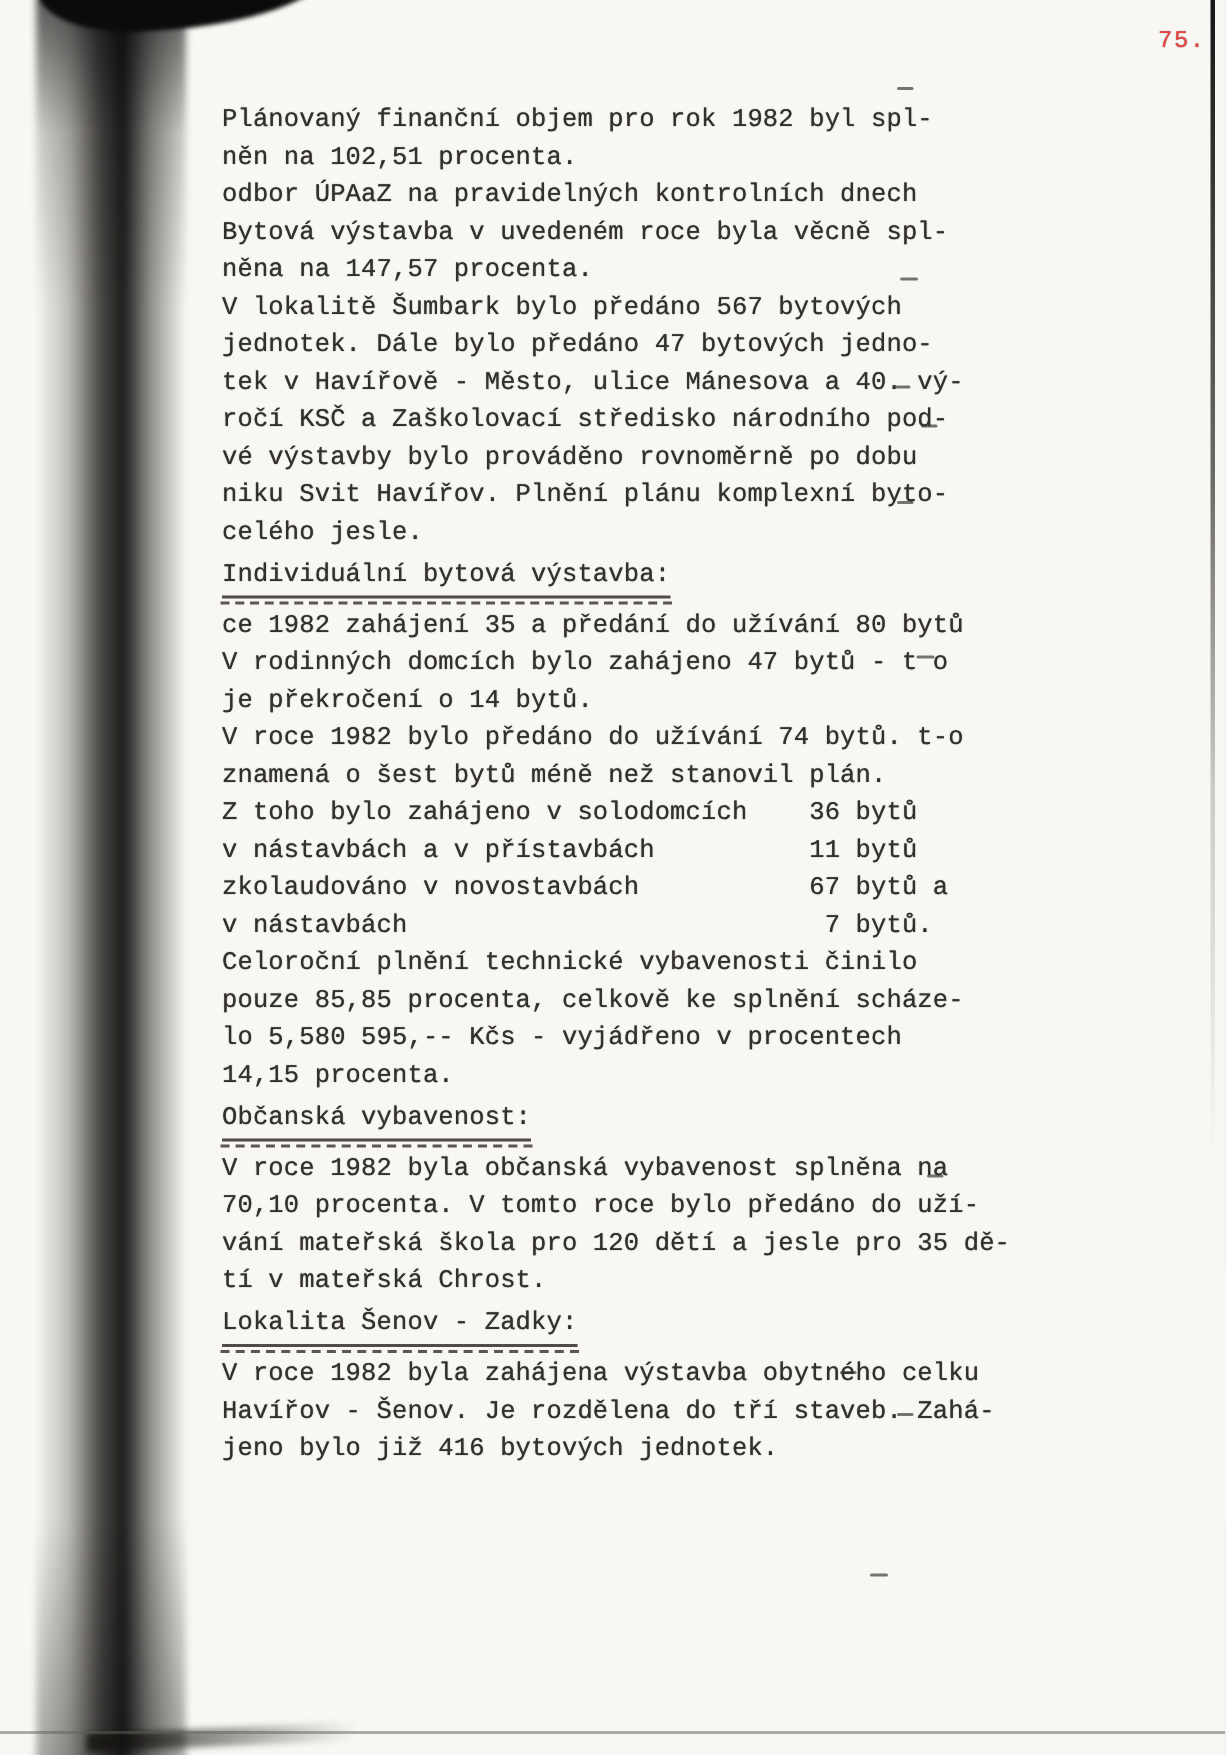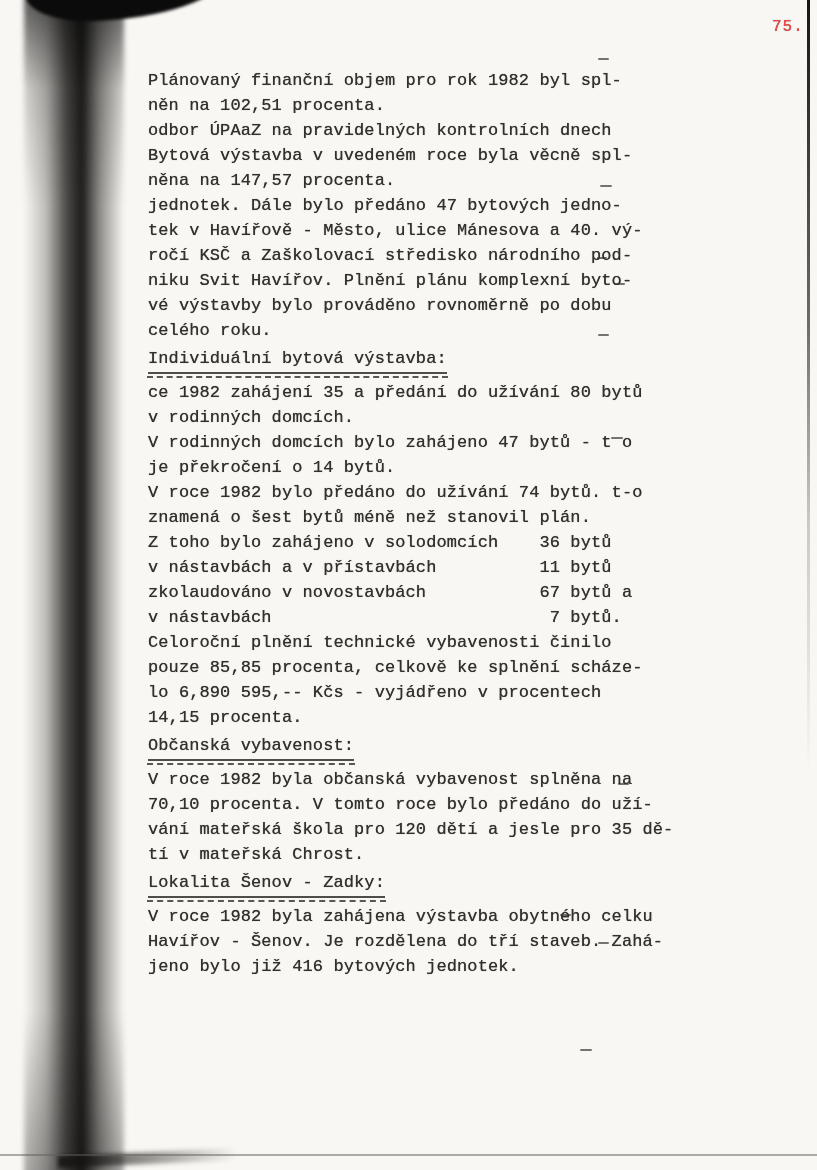--- a/index.html
+++ b/index.html
@@ -116,40 +116,40 @@
   <div class="mark m10"></div>
 
   <div class="page-number">75.</div>
 
   <div class="text-block" id="text-block">
       <div class="line">Plánovaný finanční objem pro rok 1982 byl spl-</div>
       <div class="line">něn na 102,51 procenta.</div>
       <div class="line">odbor ÚPAaZ na pravidelných kontrolních dnech</div>
       <div class="line">Bytová výstavba v uvedeném roce byla věcně spl-</div>
       <div class="line">něna na 147,57 procenta.</div>
+      <div class="line">V lokalitě Šumbark bylo předáno 567 bytových</div>
       <div class="line">jednotek. Dále bylo předáno 47 bytových jedno-</div>
       <div class="line">tek v Havířově - Město, ulice Mánesova a 40. vý-</div>
       <div class="line">ročí KSČ a Zaškolovací středisko národního pod-</div>
+      <div class="line">vé výstavby bylo prováděno rovnoměrně po dobu</div>
       <div class="line">niku Svit Havířov. Plnění plánu komplexní byto-</div>
-      <div class="line">vé výstavby bylo prováděno rovnoměrně po dobu</div>
-      <div class="line">celého roku.</div>
+      <div class="line">celého jesle.</div>
       <div class="line heading"><span class="heading-text">Individuální bytová výstavba:</span></div>
       <div class="line">ce 1982 zahájení 35 a předání do užívání 80 bytů</div>
-      <div class="line">v rodinných domcích.</div>
       <div class="line">V rodinných domcích bylo zahájeno 47 bytů - t o</div>
       <div class="line">je překročení o 14 bytů.</div>
       <div class="line">V roce 1982 bylo předáno do užívání 74 bytů. t-o</div>
       <div class="line">znamená o šest bytů méně než stanovil plán.</div>
       <div class="line">Z toho bylo zahájeno v solodomcích    36 bytů</div>
       <div class="line">v nástavbách a v přístavbách          11 bytů</div>
       <div class="line">zkolaudováno v novostavbách           67 bytů a</div>
       <div class="line">v nástavbách                           7 bytů.</div>
       <div class="line">Celoroční plnění technické vybavenosti činilo</div>
       <div class="line">pouze 85,85 procenta, celkově ke splnění scháze-</div>
-      <div class="line">lo 6,890 595,-- Kčs - vyjádřeno v procentech</div>
+      <div class="line">lo 5,580 595,-- Kčs - vyjádřeno v procentech</div>
       <div class="line">14,15 procenta.</div>
       <div class="line heading"><span class="heading-text">Občanská vybavenost:</span></div>
       <div class="line">V roce 1982 byla občanská vybavenost splněna na</div>
       <div class="line">70,10 procenta. V tomto roce bylo předáno do uží-</div>
       <div class="line">vání mateřská škola pro 120 dětí a jesle pro 35 dě-</div>
       <div class="line">tí v mateřská Chrost.</div>
       <div class="line heading"><span class="heading-text">Lokalita Šenov - Zadky:</span></div>
       <div class="line">V roce 1982 byla zahájena výstavba obytného celku</div>
       <div class="line">Havířov - Šenov. Je rozdělena do tří staveb. Zahá-</div>
       <div class="line">jeno bylo již 416 bytových jednotek.</div>

